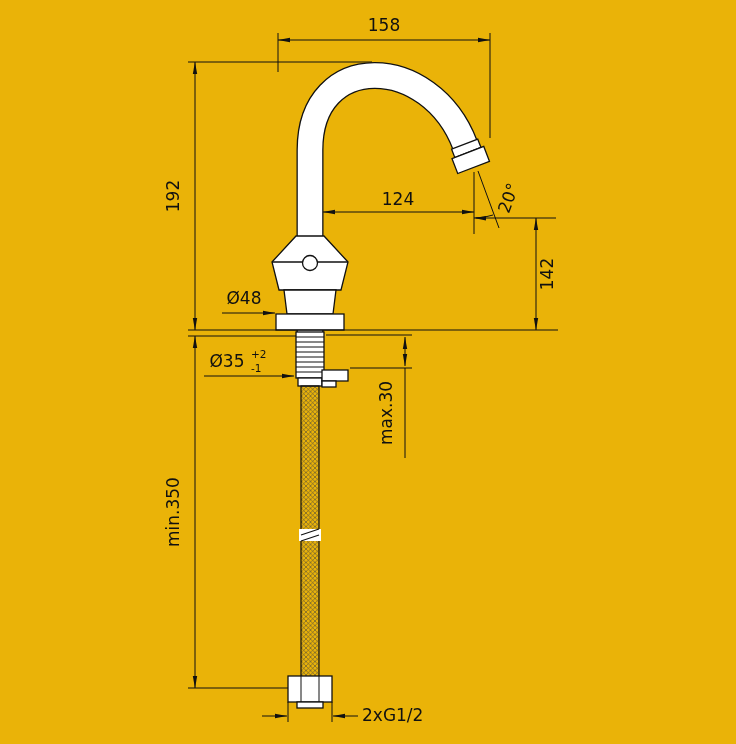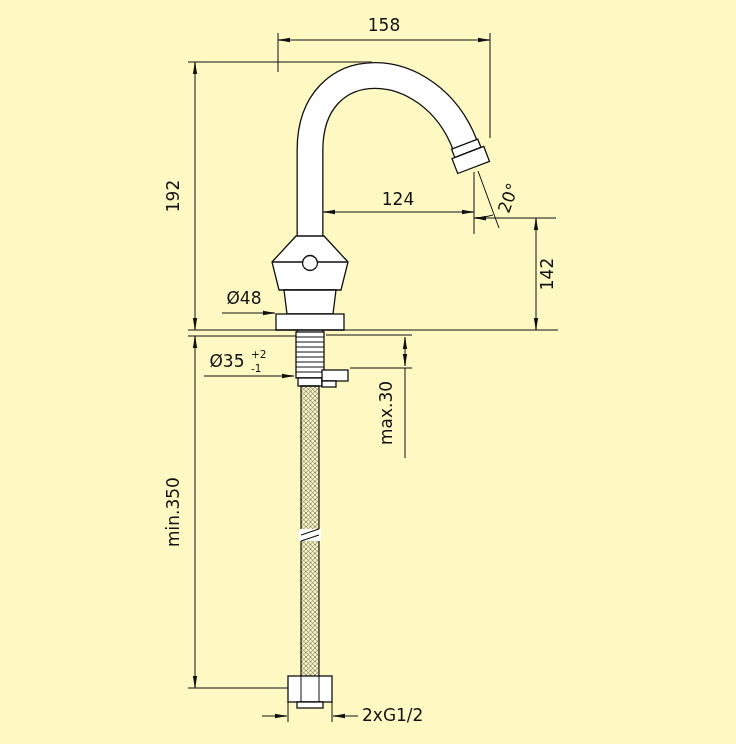--- a/index.html
+++ b/index.html
@@ -1,16 +1,16 @@
 <!DOCTYPE html>
 <html><head>
 <meta charset="utf-8">
 <style>
   html,body{margin:0;padding:0;background:#ffffff;}
-  .page{position:relative;width:736px;height:744px;background:#fef9c3;overflow:hidden;
+  .page{position:relative;width:736px;height:744px;background:#eab308;overflow:hidden;
         font-family:"DejaVu Sans", sans-serif;}
   svg{display:block;}
   text{fill:#111;font-family:"DejaVu Sans", sans-serif;font-size:17px;}
   .tol{font-size:10.5px;}
   .outline{fill:#ffffff;stroke:#111;stroke-width:1.3;}
   .thin{stroke:#111;stroke-width:1;fill:none;}
   .draw{stroke:#111;stroke-width:1.3;fill:none;}
 </style>
 </head>
 <body>

